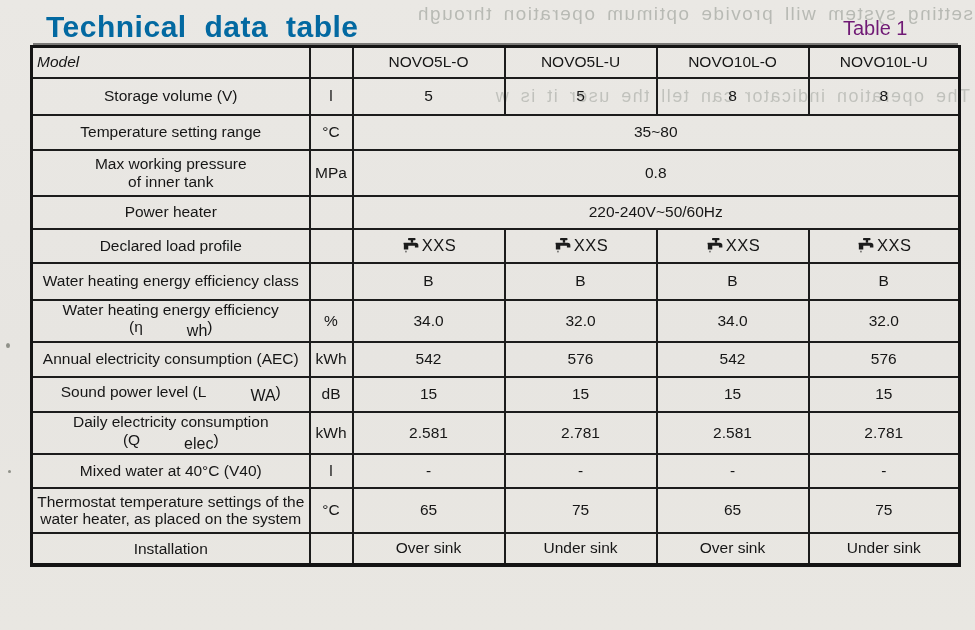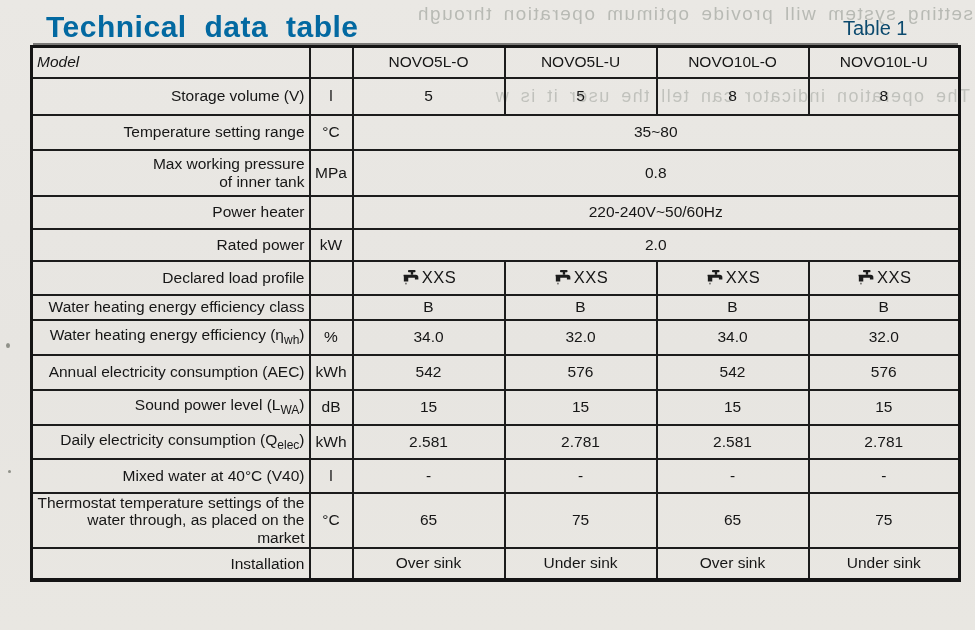--- a/index.html
+++ b/index.html
@@ -28,44 +28,44 @@
 
   .speck{position:absolute;background:#55584f;border-radius:50%;opacity:.6;z-index:1;}
 
   .title{
     position:absolute;top:6px;left:42px;margin:4px;
     font-size:30px;font-weight:bold;letter-spacing:.5px;word-spacing:9px;
     color:#0369a1;z-index:2;
   }
   .table-label{
     position:absolute;top:17px;left:843px;
-    font-size:20px;color:#0c4a6e;z-index:2;
+    font-size:20px;color:#701a75;z-index:2;
   }
 
   table.tech{
     position:absolute;left:30px;top:45px;width:928px;
     border-collapse:collapse;table-layout:fixed;
     z-index:1;
     border:3px solid #141414;border-bottom-width:4px;
     box-shadow:0 -5px 0 -3px rgba(30,30,30,.55);
   }
   table.tech td,table.tech th{
     border:2px solid #1c1c1c;
     padding:0 4px;
     font-size:15.5px;font-weight:normal;
     background:transparent;
     overflow:hidden;
   }
-  td.lbl{text-align:right;padding-left:6px;line-height:1.15;}
+  td.lbl{text-align:center;padding-left:6px;line-height:1.15;}
   td.unit{text-align:center;padding:0 1px;}
   td.val,th.model{text-align:center;}
   th.model{font-weight:bold;font-size:15px;border-radius:14px;}
   th.lblh{text-align:left;padding-left:6px;font-size:15px;font-style:italic;}
   td.val{font-size:16px;}
-  .sub{font-size:12px;vertical-align:-4px;letter-spacing:0;}
+  .sub{font-size:16px;vertical-align:-4px;letter-spacing:0;padding-left:44px;}
   .loadcell{white-space:nowrap;}
   .tap{vertical-align:-2px;margin-right:3px;}
   .xxs{font-size:16.5px;letter-spacing:.5px;}
 </style>
 </head>
 <body>
 
 <div class="page">
 
   <div class="ghost ghost-1">setting system will provide optimum operation through</div>
@@ -121,25 +121,20 @@
       <td class="unit">MPa</td>
       <td class="val" colspan="4">0.8</td>
     </tr>
 
     <tr style="height:33px">
       <td class="lbl">Power heater</td>
       <td class="unit"></td>
       <td class="val" colspan="4">220-240V~50/60Hz</td>
     </tr>
 
-    <tr style="height:32px">
-      <td class="lbl">Rated power</td>
-      <td class="unit">kW</td>
-      <td class="val" colspan="4">2.0</td>
-    </tr>
 
     <tr style="height:34px">
       <td class="lbl">Declared load profile</td>
       <td class="unit"></td>
       <td class="val loadcell">
         <svg class="tap" width="18" height="15" viewBox="0 0 22 19">
               <g fill="#1c1c1c">
                 <rect x="8.5" y="0" width="9.5" height="2.8" rx="1"></rect>
                 <rect x="12" y="2" width="3" height="4"></rect>
                 <path d="M3 6 h15.2 a3.4 3.4 0 0 1 3.4 3.4 V12 h-4.4 v-2.2 H8.8 V14.6 H3.2 V8.5 A2.5 2.5 0 0 1 3 6 z"></path>
@@ -172,21 +167,21 @@
               <g fill="#1c1c1c">
                 <rect x="8.5" y="0" width="9.5" height="2.8" rx="1"></rect>
                 <rect x="12" y="2" width="3" height="4"></rect>
                 <path d="M3 6 h15.2 a3.4 3.4 0 0 1 3.4 3.4 V12 h-4.4 v-2.2 H8.8 V14.6 H3.2 V8.5 A2.5 2.5 0 0 1 3 6 z"></path>
                 <path d="M5.9 15.6 c1 1.7 1 2.9 0 2.9 s-1 -1.2 0 -2.9 z"></path>
               </g>
             </svg><span class="xxs">XXS</span>
       </td>
     </tr>
 
-    <tr style="height:25px">
+    <tr style="height:37px">
       <td class="lbl">Water heating energy efficiency class</td>
       <td class="unit"></td>
       <td class="val">B</td>
       <td class="val">B</td>
       <td class="val">B</td>
       <td class="val">B</td>
     </tr>
 
     <tr style="height:35px">
       <td class="lbl"><span>Water heating energy efficiency (η</span><span class="sub">wh</span><span>)</span></td>
@@ -229,21 +224,21 @@
       <td class="unit">l</td>
       <td class="val">-</td>
       <td class="val">-</td>
       <td class="val">-</td>
       <td class="val">-</td>
     </tr>
 
     <tr style="height:45px">
       <td class="lbl">
         <div>Thermostat temperature settings of the</div>
-        <div>water through, as placed on the market</div>
+        <div>water heater, as placed on the system</div>
       </td>
       <td class="unit">°C</td>
       <td class="val">65</td>
       <td class="val">75</td>
       <td class="val">65</td>
       <td class="val">75</td>
     </tr>
 
 
     <tr style="height:32px">

